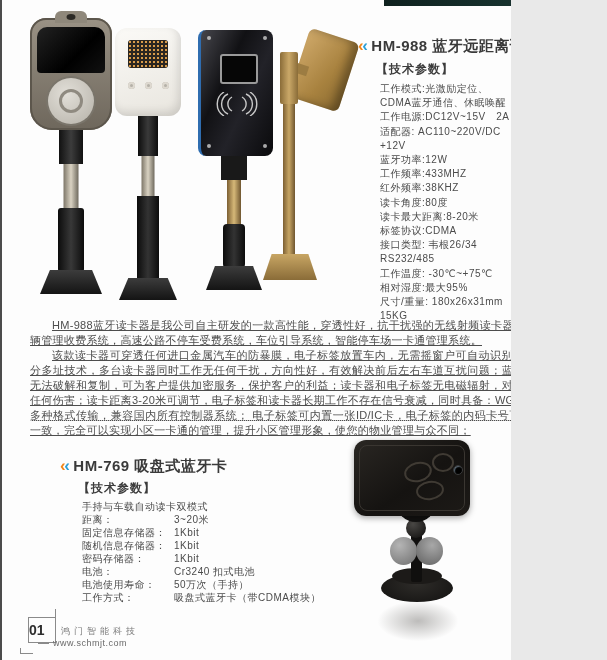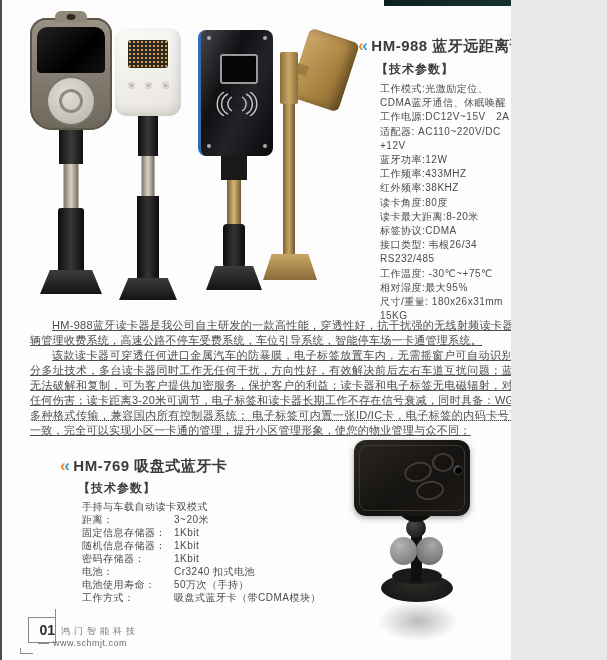--- a/index.html
+++ b/index.html
@@ -115,21 +115,21 @@
   #hm988-specs .spec{line-height:14.2px;white-space:pre-wrap;}
   #hm998-specs .spec{line-height:13px;white-space:pre-wrap;}
   #hm998-specs .sl{display:inline-block;min-width:92px;}
   #desc{left:30px;top:318px;width:552px;font-size:11px;line-height:15px;color:#4d4d4d;
      text-align:justify;letter-spacing:.3px;text-decoration:underline;}
   #desc p{margin:0;text-indent:2em;}
   #dotline{left:30px;top:420px;width:552px;height:0;border-top:1px dotted #c6c6c6;}
 
   
   #pn-box{left:28px;top:617px;width:26px;height:24px;border:1px solid #8a8a8a;
-     font-size:14px;font-weight:700;color:#2e2e2e;display:flex;align-items:center;justify-content:flex-end;}
+     font-size:14px;font-weight:700;color:#2e2e2e;display:flex;align-items:center;justify-content:flex-start;}
   #pn-tick{left:55px;top:609px;width:1px;height:9px;background:#8a8a8a;}
   #pn-corner{left:20px;top:648px;width:12px;height:5px;border-left:1px solid #8a8a8a;border-bottom:1px solid #8a8a8a;}
   #company{left:61px;top:625px;font-size:9px;color:#7a7a7a;letter-spacing:4px;}
   #website{left:38px;top:638px;font-size:9px;color:#6a6a6a;letter-spacing:.5px;}
   .site-dash{display:inline-block;width:11px;height:1px;background:#8a8a8a;vertical-align:middle;margin-right:4px;}
 </style>
 </head>
 <body>
 
 <div id="page">

